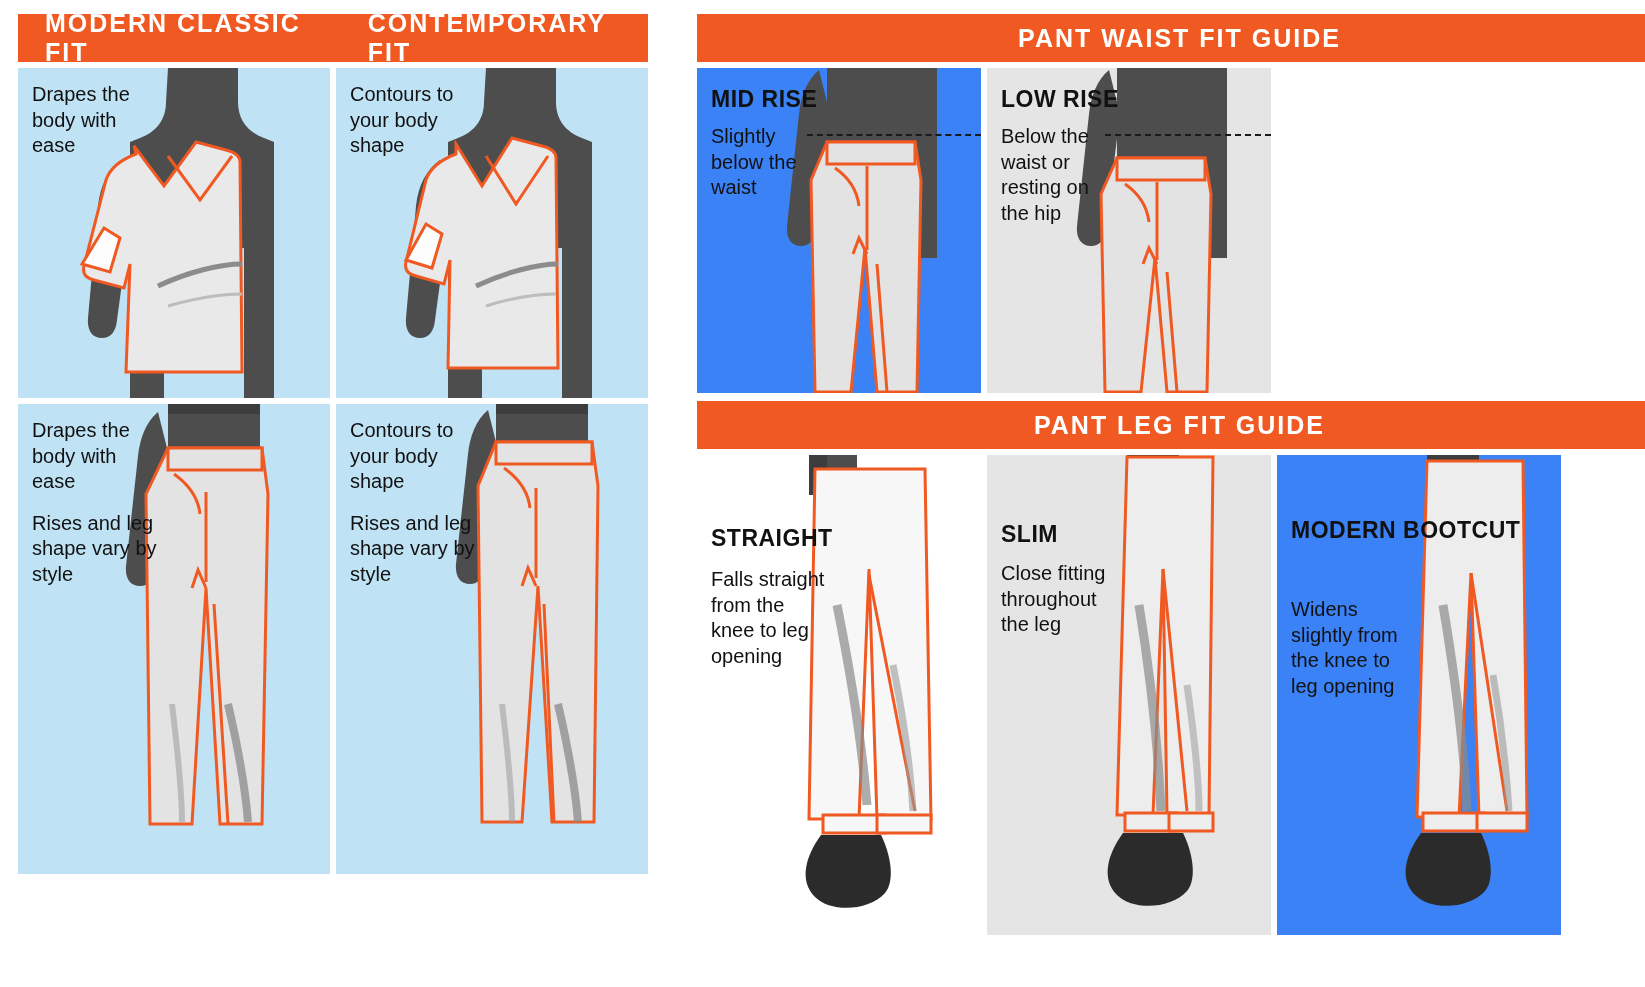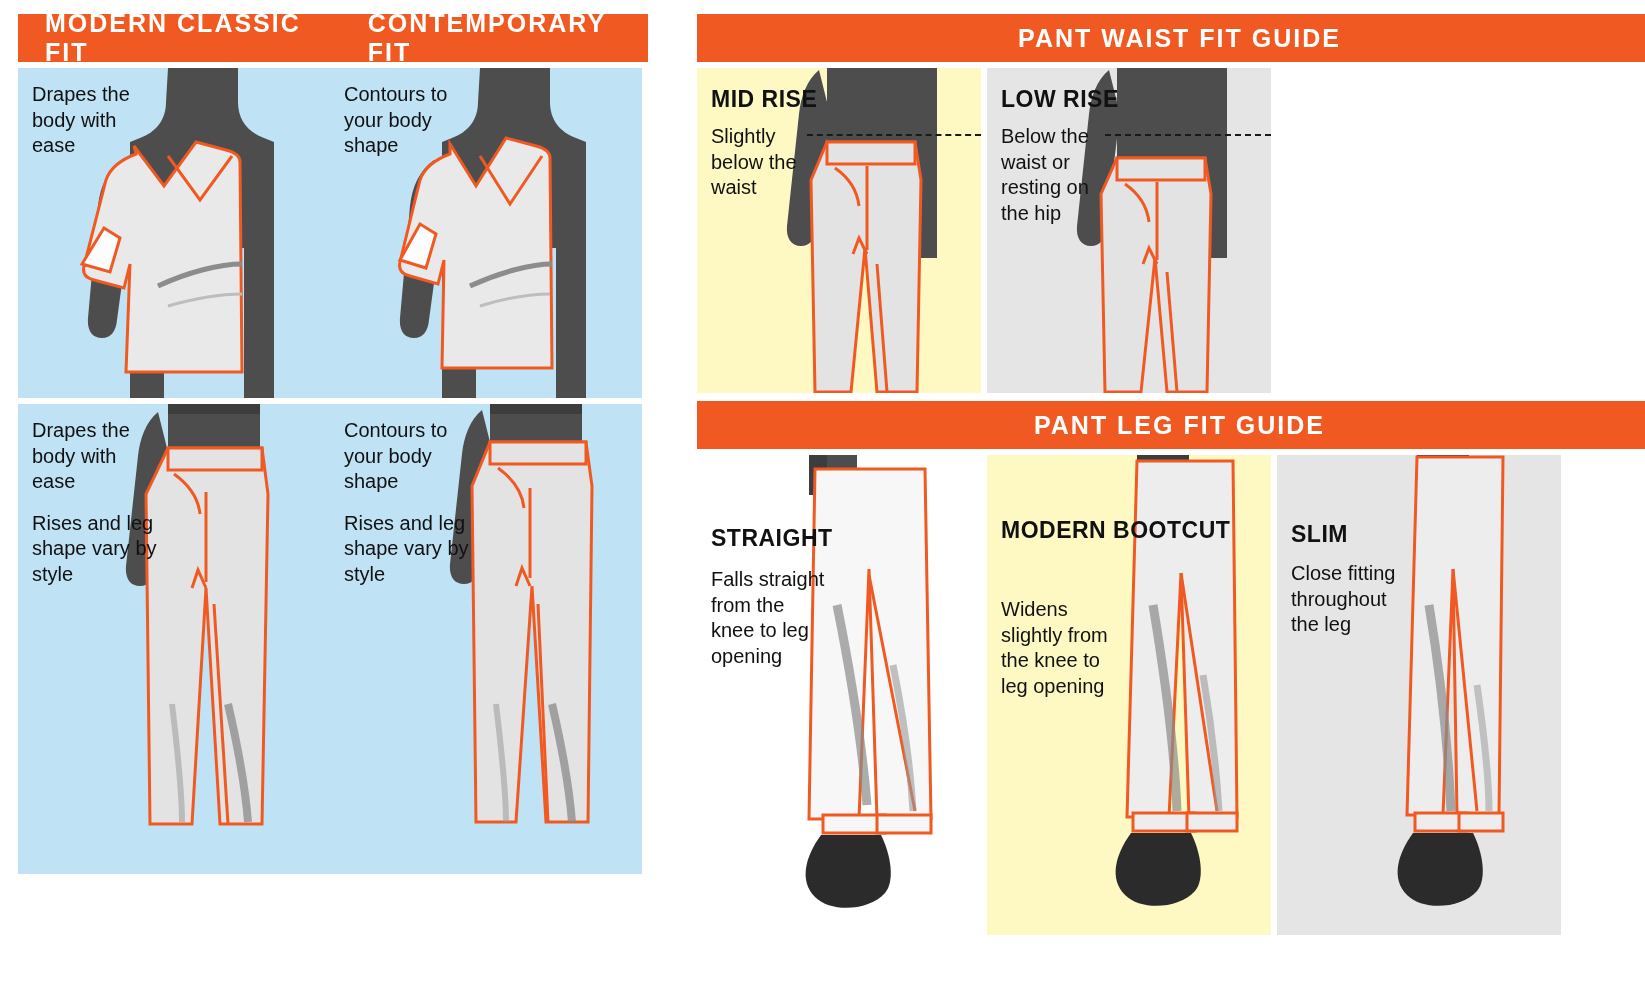--- a/index.html
+++ b/index.html
@@ -9,21 +9,21 @@
   
   .hdr{
     background:#f05a22;color:#fff;display:flex;align-items:center;justify-content:center;
     font-weight:bold;letter-spacing:2px;font-size:25px;height:48px;
   }
   .hdr.split{justify-content:space-around;}
   .hdr .hdr-label{padding:0 27px;}
 
   .cell{position:relative;overflow:hidden;}
   .bg-lt{background:#bfe3f5;}
-  .bg-md{background:#fef9c3;text-decoration:underline;}
+  .bg-md{background:#3b82f6;text-decoration:underline;}
   .bg-dk{background:#e5e5e5;}
 
   .cap{
     position:absolute;left:14px;top:14px;z-index:5;
     font-size:20px;line-height:1.28;color:#111;max-width:125px;
   }
   .cap.wide{max-width:140px;}
   .cap p{margin:0 0 16px 0;}
   .cap p:last-child{margin-bottom:0;}
   .lbl{
@@ -31,21 +31,21 @@
     letter-spacing:.5px;color:#111;
   }
   .sub{position:absolute;left:14px;z-index:5;font-size:20px;line-height:1.28;color:#111;max-width:120px;}
 
   .figwrap{position:absolute;inset:0;}
   svg{display:block;}
 
   
   .left{position:absolute;left:18px;top:14px;width:630px;}
   .left .hdr{width:630px;}
-  .lrow{display:flex;margin-top:6px;}
+  .lrow{display:flex;gap:6px;margin-top:6px;}
   .lcell{width:312px;height:330px;}
   .lcell.tall{height:470px;}
 
   
   .right{position:absolute;left:697px;top:14px;width:965px;}
   .right .hdr{width:965px;}
   .rrow{display:flex;gap:6px;margin-top:6px;}
   .rcell{width:284px;height:325px;}
   .rcell.lg{height:480px;}
   .right .hdr.second{margin-top:8px;}
@@ -218,51 +218,51 @@
             <path d="M172 120 l46 236" fill="none" stroke="#f05a22" stroke-width="3"></path>
             <path d="M140 150 c16 80 26 150 30 200" fill="none" stroke="#8a8a8a" stroke-width="9" opacity=".7"></path>
             <path d="M196 210 c12 60 18 110 20 146" fill="none" stroke="#9a9a9a" stroke-width="7" opacity=".6"></path>
             <path d="M126 360 h62 v18 h-62 z" fill="#f7f7f7" stroke="#f05a22" stroke-width="3"></path>
             <path d="M180 360 h54 v18 h-54 z" fill="#f7f7f7" stroke="#f05a22" stroke-width="3"></path>
             <path d="M124 380 c-16 22 -22 46 -6 62 c16 16 54 14 70 -4 c10 -12 6 -38 -4 -58 z" fill="#2b2b2b"></path>
           </svg>
         </div>
       </div>
 
+      <div class="cell rcell lg bg-dk">
+        <div class="lbl" style="top:66px;">SLIM</div>
+        <div class="sub" style="top:106px;">Close fitting throughout the leg</div>
+        <div class="figwrap">
+          <svg viewBox="0 0 284 480" width="284" height="480" aria-hidden="true">
+            <path d="M148 0 h40 v26 h-40 z" fill="#4d4d4d"></path>
+            <path d="M140 0 h52 v12 h-52 z" fill="#3d3d3d"></path>
+            <path d="M140 2 h86 l-4 358 h-42 l-4 -246 l-10 246 h-36 z" fill="#ededed" stroke="#f05a22" stroke-width="3"></path>
+            <path d="M176 114 l24 242" fill="none" stroke="#f05a22" stroke-width="3"></path>
+            <path d="M152 150 c14 86 20 160 22 206" fill="none" stroke="#8a8a8a" stroke-width="9" opacity=".7"></path>
+            <path d="M200 230 c8 56 12 96 12 126" fill="none" stroke="#9a9a9a" stroke-width="7" opacity=".55"></path>
+            <path d="M138 358 h52 v18 h-52 z" fill="#ededed" stroke="#f05a22" stroke-width="3"></path>
+            <path d="M182 358 h44 v18 h-44 z" fill="#ededed" stroke="#f05a22" stroke-width="3"></path>
+            <path d="M136 378 c-16 22 -22 46 -6 62 c16 16 54 14 70 -4 c10 -12 6 -38 -4 -58 z" fill="#2b2b2b"></path>
+          </svg>
+        </div>
+      </div>
+
       <div class="cell rcell lg bg-md">
         <div class="lbl" style="top:62px;">MODERN BOOTCUT</div>
         <div class="sub" style="top:142px;">Widens slightly from the knee to leg opening</div>
         <div class="figwrap">
           <svg viewBox="0 0 284 480" width="284" height="480" aria-hidden="true">
             <path d="M160 0 h40 v30 h-40 z" fill="#4d4d4d"></path>
             <path d="M150 0 h52 v14 h-52 z" fill="#3d3d3d"></path>
             <path d="M150 6 h96 l4 356 h-48 l-8 -244 l-12 244 h-42 z" fill="#ededed" stroke="#f05a22" stroke-width="3"></path>
             <path d="M194 118 l36 238" fill="none" stroke="#f05a22" stroke-width="3"></path>
             <path d="M166 150 c14 84 22 156 24 206" fill="none" stroke="#8a8a8a" stroke-width="9" opacity=".7"></path>
             <path d="M216 220 c10 58 14 104 16 136" fill="none" stroke="#9a9a9a" stroke-width="7" opacity=".6"></path>
             <path d="M146 358 h62 v18 h-62 z" fill="#ededed" stroke="#f05a22" stroke-width="3"></path>
             <path d="M200 358 h50 v18 h-50 z" fill="#ededed" stroke="#f05a22" stroke-width="3"></path>
             <path d="M144 378 c-16 22 -22 46 -6 62 c16 16 54 14 70 -4 c10 -12 6 -38 -4 -58 z" fill="#2b2b2b"></path>
           </svg>
         </div>
       </div>
-
-      <div class="cell rcell lg bg-dk">
-        <div class="lbl" style="top:66px;">SLIM</div>
-        <div class="sub" style="top:106px;">Close fitting throughout the leg</div>
-        <div class="figwrap">
-          <svg viewBox="0 0 284 480" width="284" height="480" aria-hidden="true">
-            <path d="M148 0 h40 v26 h-40 z" fill="#4d4d4d"></path>
-            <path d="M140 0 h52 v12 h-52 z" fill="#3d3d3d"></path>
-            <path d="M140 2 h86 l-4 358 h-42 l-4 -246 l-10 246 h-36 z" fill="#ededed" stroke="#f05a22" stroke-width="3"></path>
-            <path d="M176 114 l24 242" fill="none" stroke="#f05a22" stroke-width="3"></path>
-            <path d="M152 150 c14 86 20 160 22 206" fill="none" stroke="#8a8a8a" stroke-width="9" opacity=".7"></path>
-            <path d="M200 230 c8 56 12 96 12 126" fill="none" stroke="#9a9a9a" stroke-width="7" opacity=".55"></path>
-            <path d="M138 358 h52 v18 h-52 z" fill="#ededed" stroke="#f05a22" stroke-width="3"></path>
-            <path d="M182 358 h44 v18 h-44 z" fill="#ededed" stroke="#f05a22" stroke-width="3"></path>
-            <path d="M136 378 c-16 22 -22 46 -6 62 c16 16 54 14 70 -4 c10 -12 6 -38 -4 -58 z" fill="#2b2b2b"></path>
-          </svg>
-        </div>
-      </div>
     </div>
   </div>
 
 </div>
 
 </body></html>

